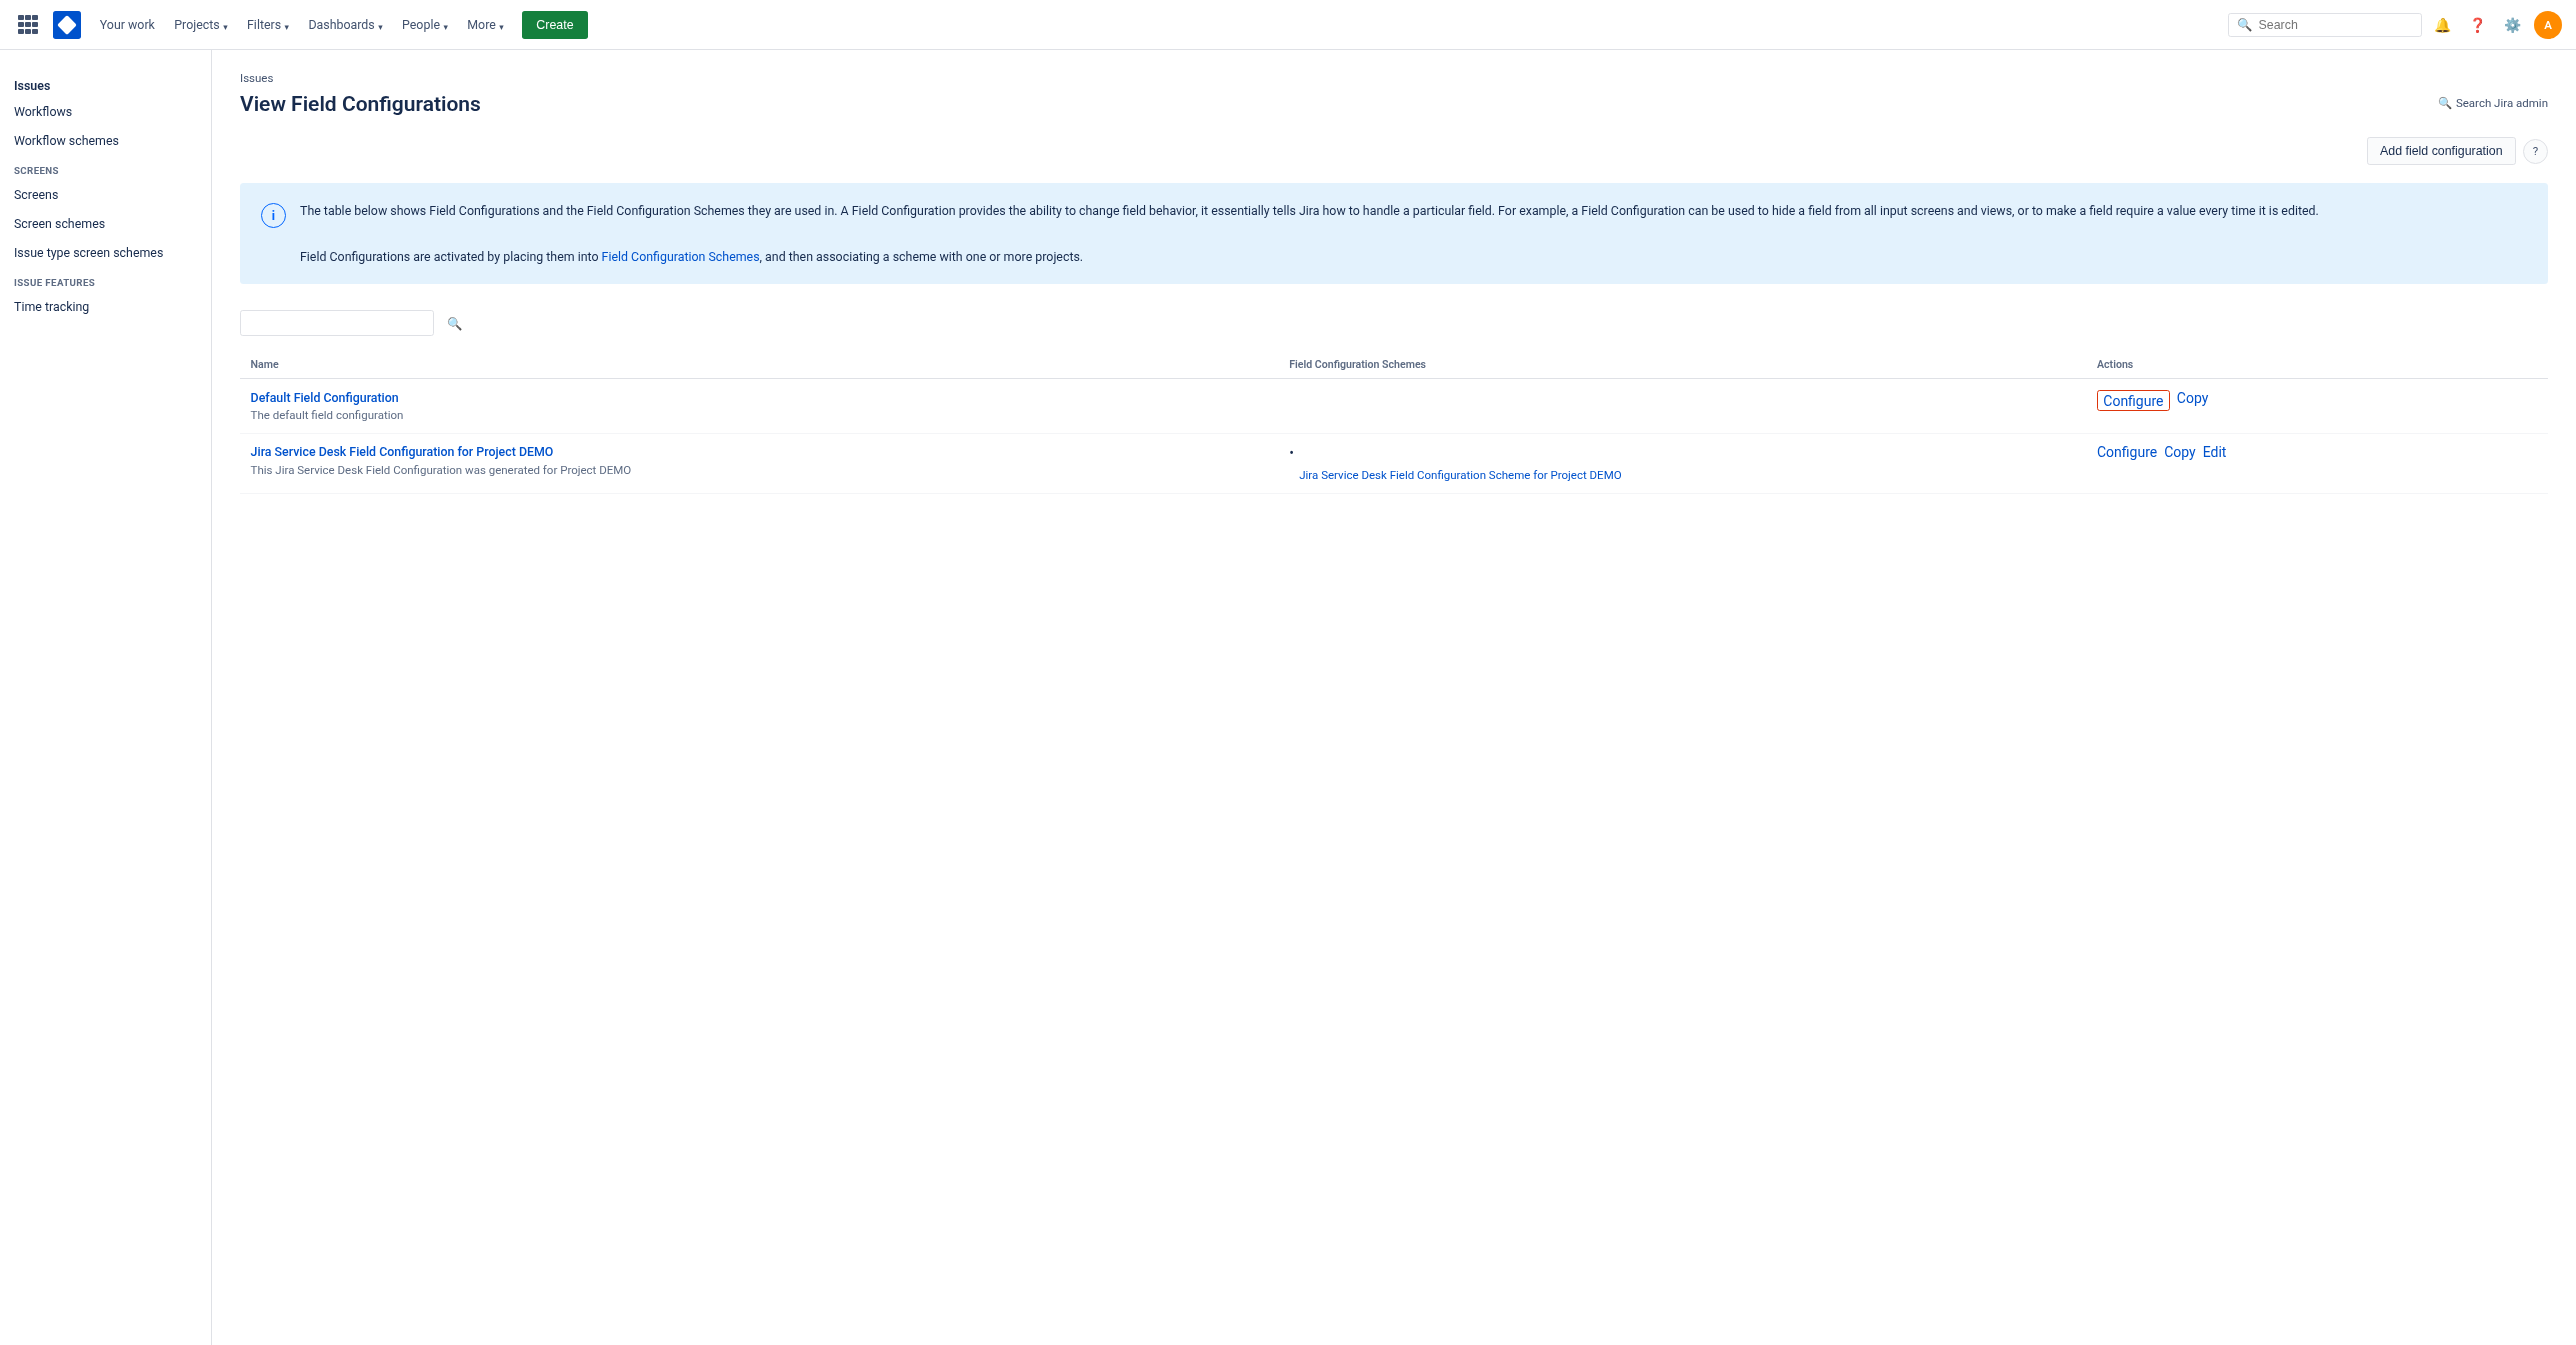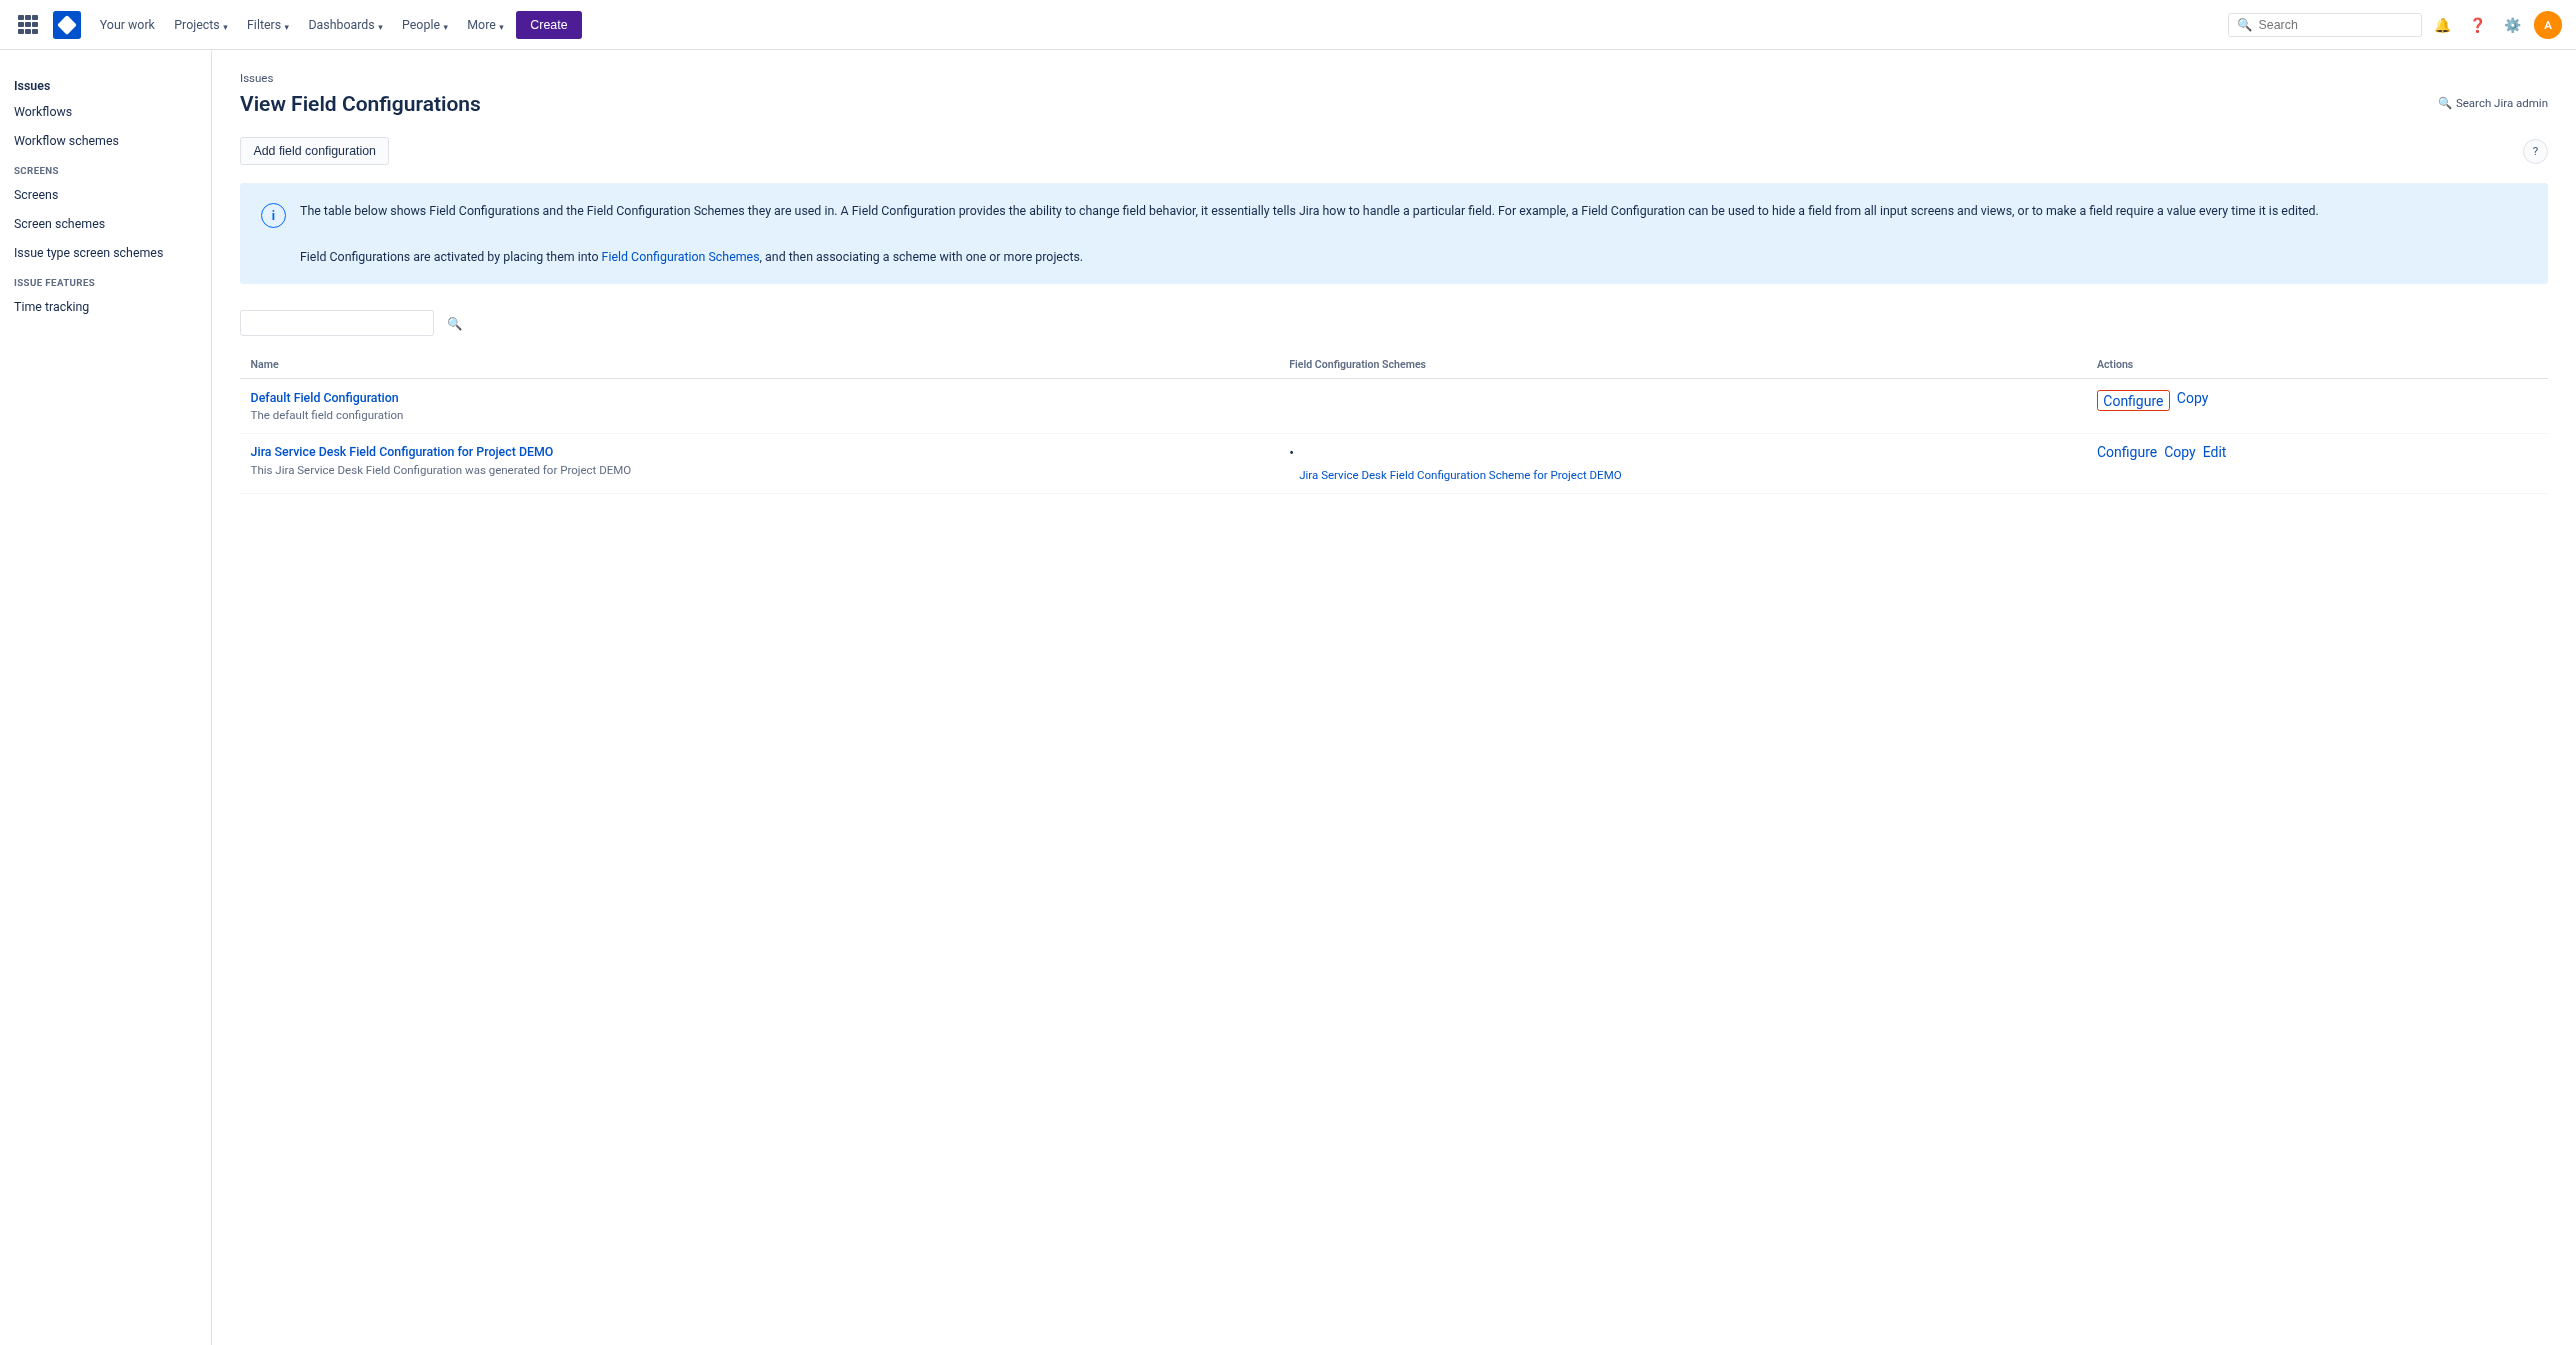--- a/index.html
+++ b/index.html
@@ -16,22 +16,22 @@
     .grid-dot { width: 5.3px; height: 5.3px; background: #42526e; border-radius: 0.9px; }
     .topnav-logo { width: 28px; height: 28px; background: #0052cc; border-radius: 2.7px; display: flex; align-items: center; justify-content: center; margin: 0 7px; }
     .logo-diamond { width: 14px; height: 14px; background: #fff; transform: rotate(45deg); border-radius: 1.8px; }
     .topnav-links { display: flex; align-items: center; gap: 1.8px; flex: 1; }
     .topnav-link {
       padding: 5.3px 8.8px; border-radius: 2.7px; color: #42526e; font-size: 12.4px;
       cursor: pointer; display: flex; align-items: flex-end; gap: 3.5px; white-space: nowrap;
     }
     .chevron { font-size: 8.8px; color: #42526e; }
     .create-btn {
-      background: #4c1d95; color: #fff; border: none; padding: 7px 14px;
-      border-radius: 2.7px; font-size: 12.4px; font-weight: 500; cursor: pointer; margin: 0 2px;
+      background: #15803d; color: #fff; border: none; padding: 7px 14px;
+      border-radius: 2.7px; font-size: 12.4px; font-weight: 500; cursor: pointer; margin: 0 8px;
     }
     .topnav-right { display: flex; align-items: center; gap: 7px; margin-left: auto; }
     .search-box {
       display: flex; align-items: center; border: 1.8px solid #dfe1e6; border-radius: 2.7px;
       padding: 3.5px 8.8px; width: 194px; gap: 5.3px;
     }
     .search-box input { border: none; outline: none; font-size: 12.4px; color: #172b4d; width: 100%; }
     .icon-btn {
       width: 28px; height: 28px; border-radius: 50%; display: flex; align-items: center;
       justify-content: center; cursor: pointer; color: #42526e; font-size: 14px;
@@ -219,21 +219,21 @@
     <div class="page-header">
       <h1 class="page-title">View Field Configurations</h1>
       <div class="header-right">
         <div class="search-admin-link">
           <span>🔍</span>
           <span>Search Jira admin</span>
         </div>
       </div>
     </div>
 
-    <div style="display:flex; justify-content:space-between; align-items:center; gap:7px; margin-bottom:17.7px;">
+    <div style="display:flex; justify-content:flex-end; align-items:center; gap:7px; margin-bottom:17.7px;">
       <button class="add-btn">Add field configuration</button>
       <div class="help-btn">?</div>
     </div>
 
     <div class="info-box">
       <div class="info-icon">i</div>
       <div class="info-text">
         <p>The table below shows Field Configurations and the Field Configuration Schemes they are used in. A Field Configuration provides the ability to change field behavior, it essentially tells Jira how to handle a particular field. For example, a Field Configuration can be used to hide a field from all input screens and views, or to make a field require a value every time it is edited.</p>
         <p style="margin-top:26px;">
           <span>Field Configurations are activated by placing them into </span><a class="info-link">Field Configuration Schemes</a><span>, and then associating a scheme with one or more projects.</span>

